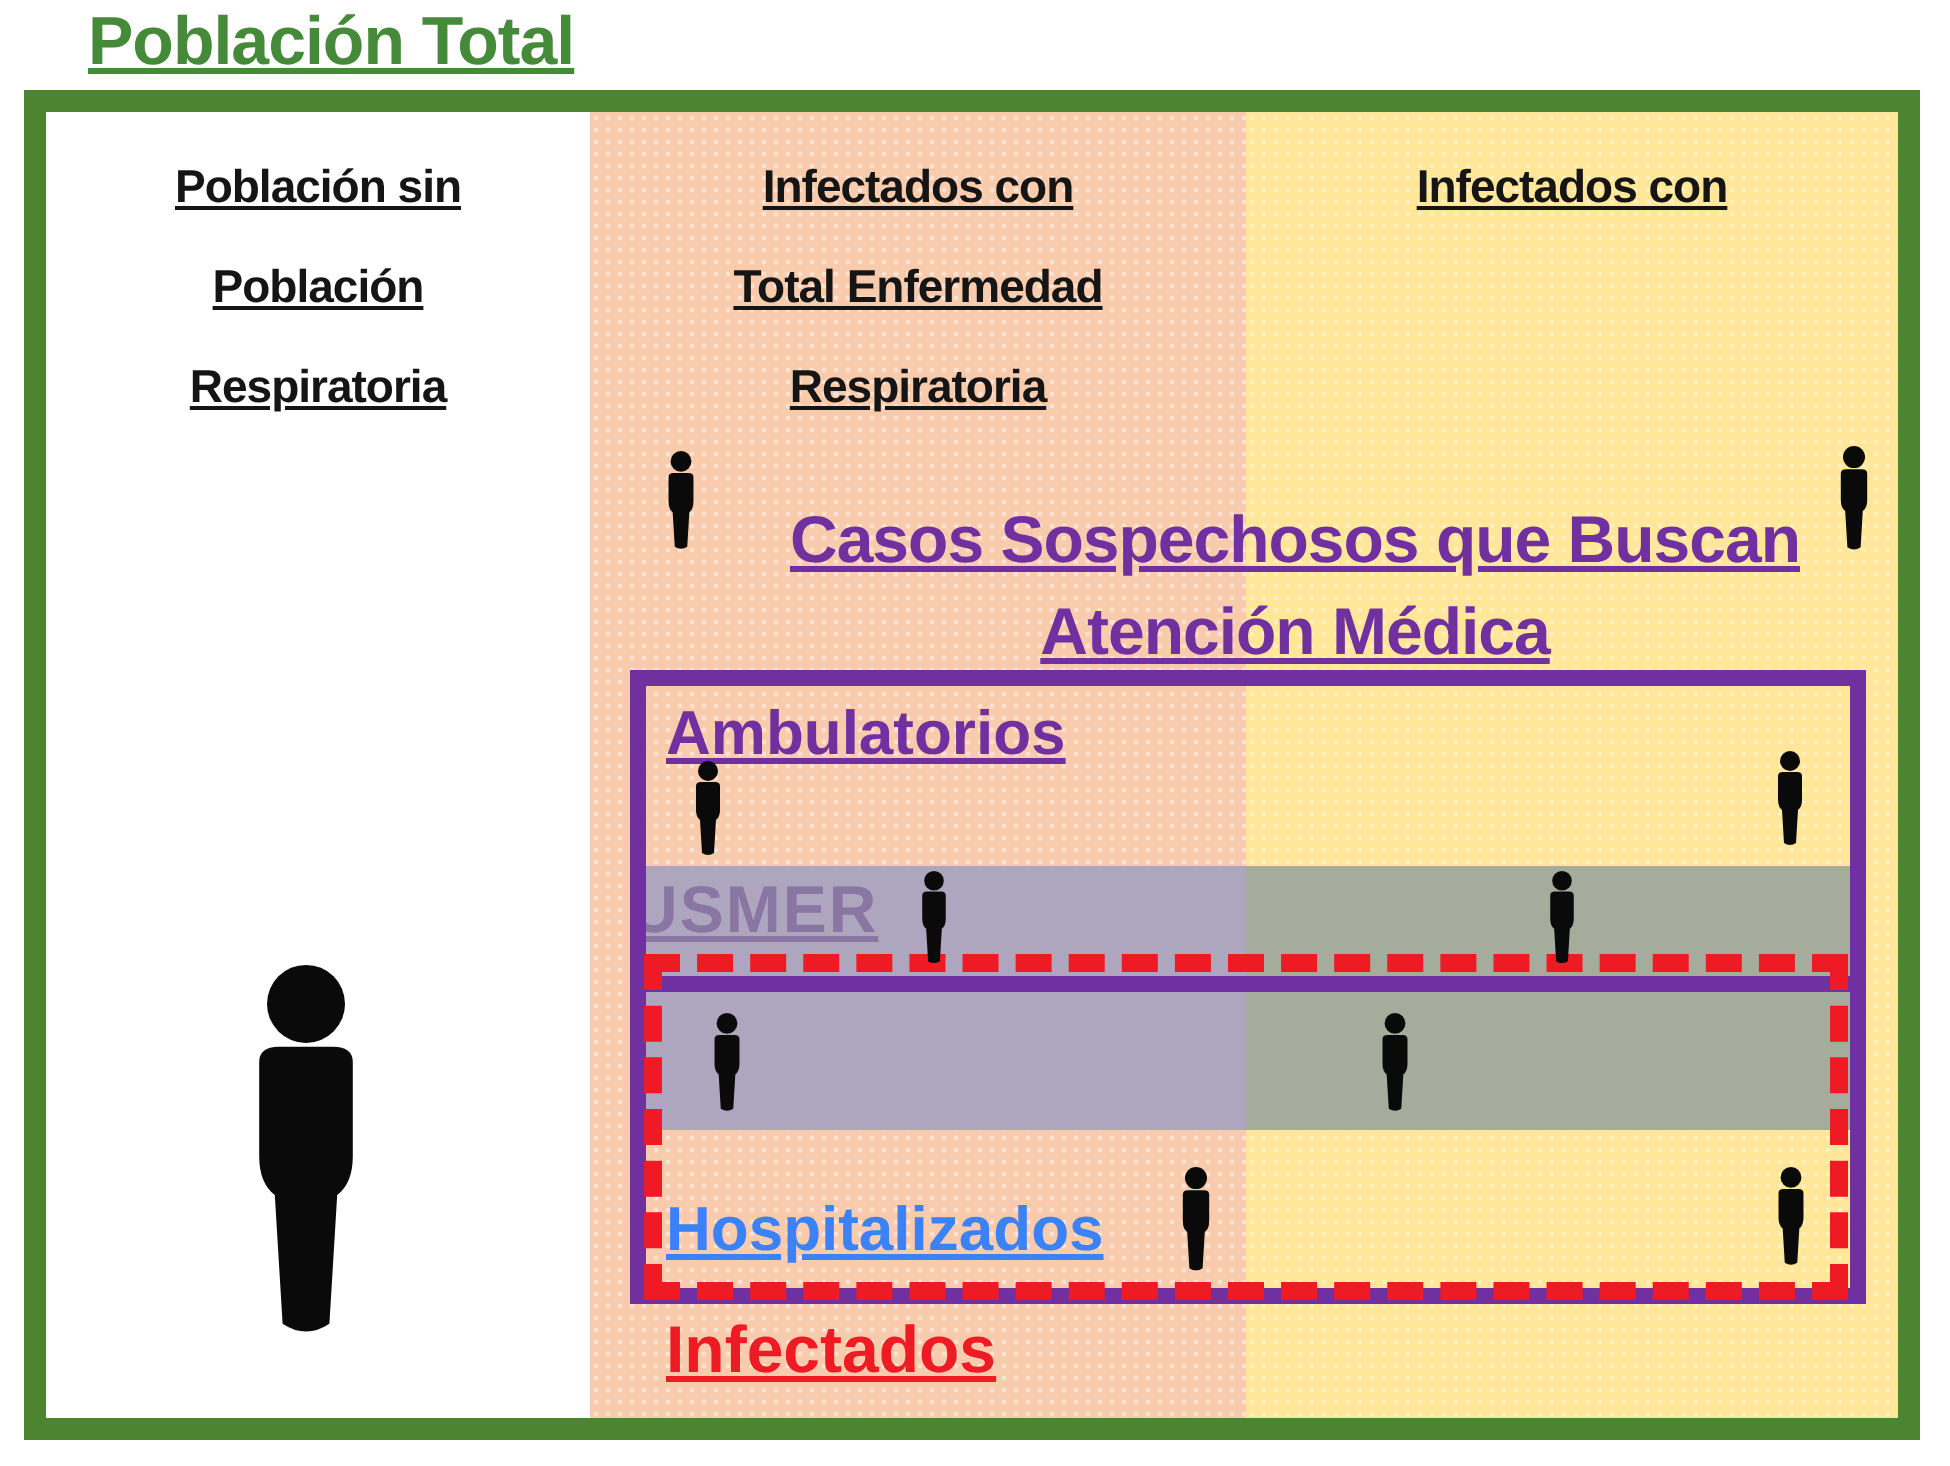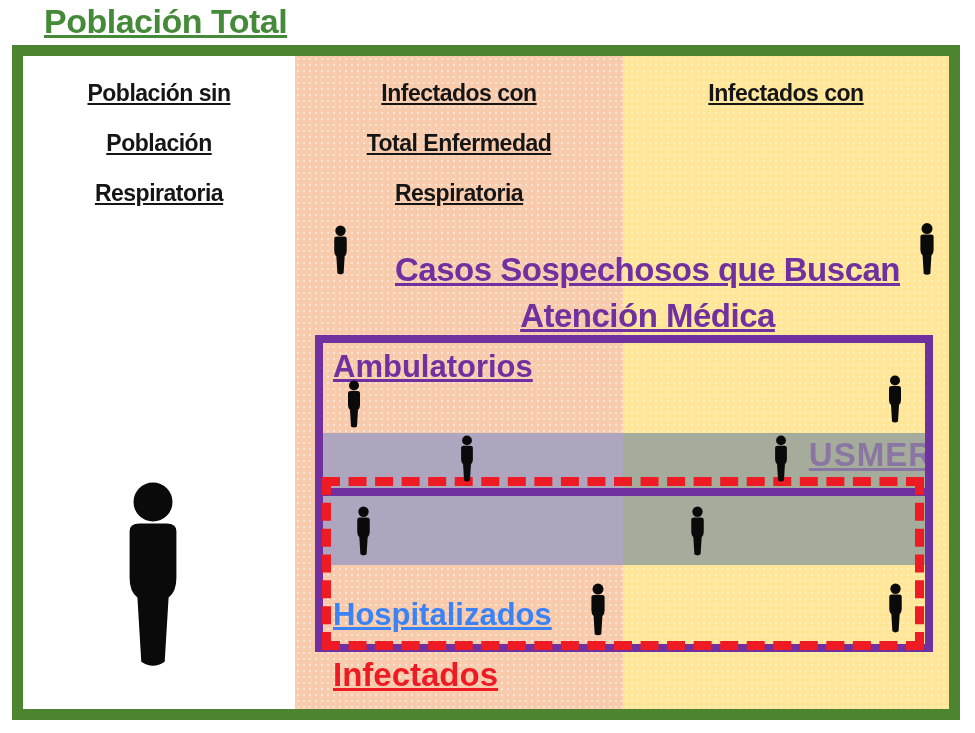--- a/index.html
+++ b/index.html
@@ -31,21 +31,21 @@
   .header span{display:block;}
   .casos{
     left:340px;top:247px;width:615px;text-align:center;color:#7030A0;
     font-size:33px;line-height:46px;letter-spacing:-0.5px;z-index:3;
   }
   .casos span{display:block;}
   .band{left:318px;top:433px;width:607px;height:132px;z-index:2;display:flex;}
   .band-left{width:305px;height:100%;background:#AEA6BF;}
   .band-right{flex:1;height:100%;background:#A6AC9B;}
   .usmer-label{
-    left:315px;top:436px;width:618px;text-align:right;color:#8A76A3;
+    left:315px;top:436px;width:618px;text-align:left;color:#8A76A3;
     font-size:33px;letter-spacing:1px;z-index:3;
   }
   .purple-box{
     left:315px;top:335px;width:618px;height:317px;border:8px solid #7030A0;
     box-sizing:border-box;z-index:4;background:transparent;
   }
   .divider{left:315px;top:488px;width:618px;height:8px;background:#7030A0;z-index:4;}
   .red-box{
     left:322px;top:477px;width:602px;height:173px;border:9px dashed #EE1B24;
     box-sizing:border-box;z-index:5;background:transparent;

